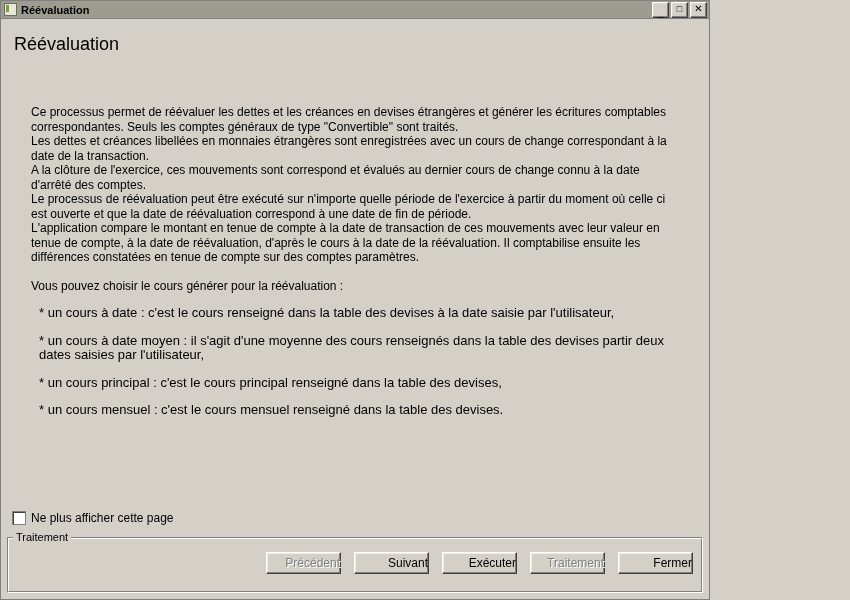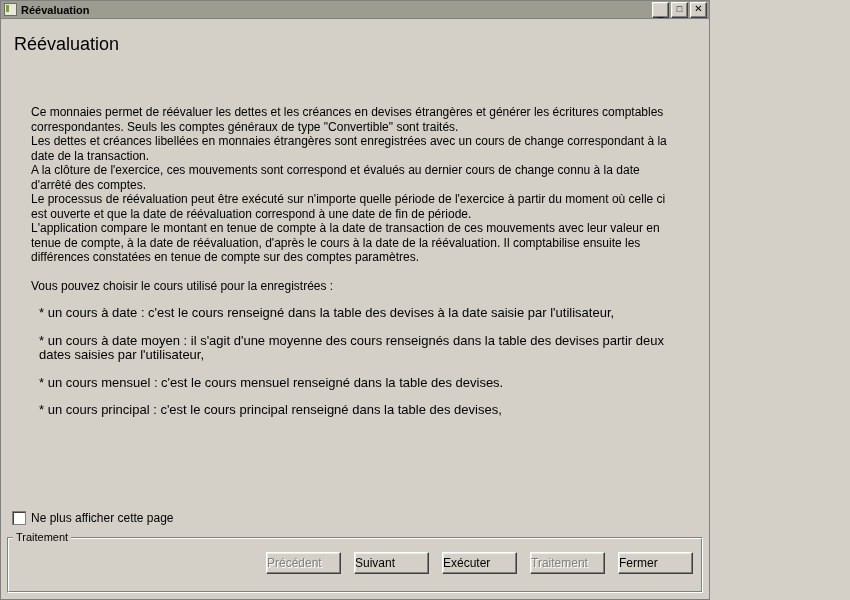--- a/index.html
+++ b/index.html
@@ -191,21 +191,21 @@
     width: 75px;
     height: 22px;
     background: #d4d0c8;
     border: 1px solid #ffffff;
     border-right-color: #404040;
     border-bottom-color: #404040;
     box-shadow: inset -1px -1px 0 #808080, inset 1px 1px 0 #f0ece4;
     font-family: "Liberation Sans", sans-serif;
     font-size: 12px;
     color: #000;
-    text-align: left;
+    text-align: right;
     line-height: 20px;
     box-sizing: border-box;
     padding: 0;
   }
   .btn.disabled {
     color: #808080;
     text-shadow: 1px 1px 0 #ffffff;
   }
 </style>
 </head>
@@ -227,31 +227,31 @@
           <span class="glyph">✕</span>
         </div>
     </div>
   </div>
 
   <div class="content">
 
     <div class="page-title">Réévaluation</div>
 
     <div class="paragraphs">
-      <p class="para">Ce monnaies permet de réévaluer les dettes et les créances en devises étrangères et générer les écritures comptables correspondantes. Seuls les comptes généraux de type "Convertible" sont traités.</p>
+      <p class="para">Ce processus permet de réévaluer les dettes et les créances en devises étrangères et générer les écritures comptables correspondantes. Seuls les comptes généraux de type "Convertible" sont traités.</p>
       <p class="para">Les dettes et créances libellées en monnaies étrangères sont enregistrées avec un cours de change correspondant à la date de la transaction.</p>
       <p class="para">A la clôture de l'exercice, ces mouvements sont correspond et évalués au dernier cours de change connu à la date d'arrêté des comptes.</p>
       <p class="para">Le processus de réévaluation peut être exécuté sur n'importe quelle période de l'exercice à partir du moment où celle ci est ouverte et que la date de réévaluation correspond à une date de fin de période.</p>
       <p class="para">L'application compare le montant en tenue de compte à la date de transaction de ces mouvements avec leur valeur en tenue de compte, à la date de réévaluation, d'après le cours à la date de la réévaluation. Il comptabilise ensuite les différences constatées en tenue de compte sur des comptes paramètres.</p>
 
-      <p class="para gap">Vous pouvez choisir le cours utilisé pour la enregistrées :</p>
+      <p class="para gap">Vous pouvez choisir le cours générer pour la réévaluation :</p>
       <p class="bullet">* un cours à date : c'est le cours renseigné dans la table des devises à la date saisie par l'utilisateur,</p>
       <p class="bullet">* un cours à date moyen : il s'agit d'une moyenne des cours renseignés dans la table des devises partir deux dates saisies par l'utilisateur,</p>
+      <p class="bullet">* un cours principal : c'est le cours principal renseigné dans la table des devises,</p>
       <p class="bullet">* un cours mensuel : c'est le cours mensuel renseigné dans la table des devises.</p>
-      <p class="bullet">* un cours principal : c'est le cours principal renseigné dans la table des devises,</p>
     </div>
 
     <div class="checkbox-row">
       <span class="cb"></span>
       <span class="cb-label">Ne plus afficher cette page</span>
     </div>
 
     <div class="groupbox">
       <div class="groupbox-inner"></div>
       <div class="group-legend">Traitement</div>

